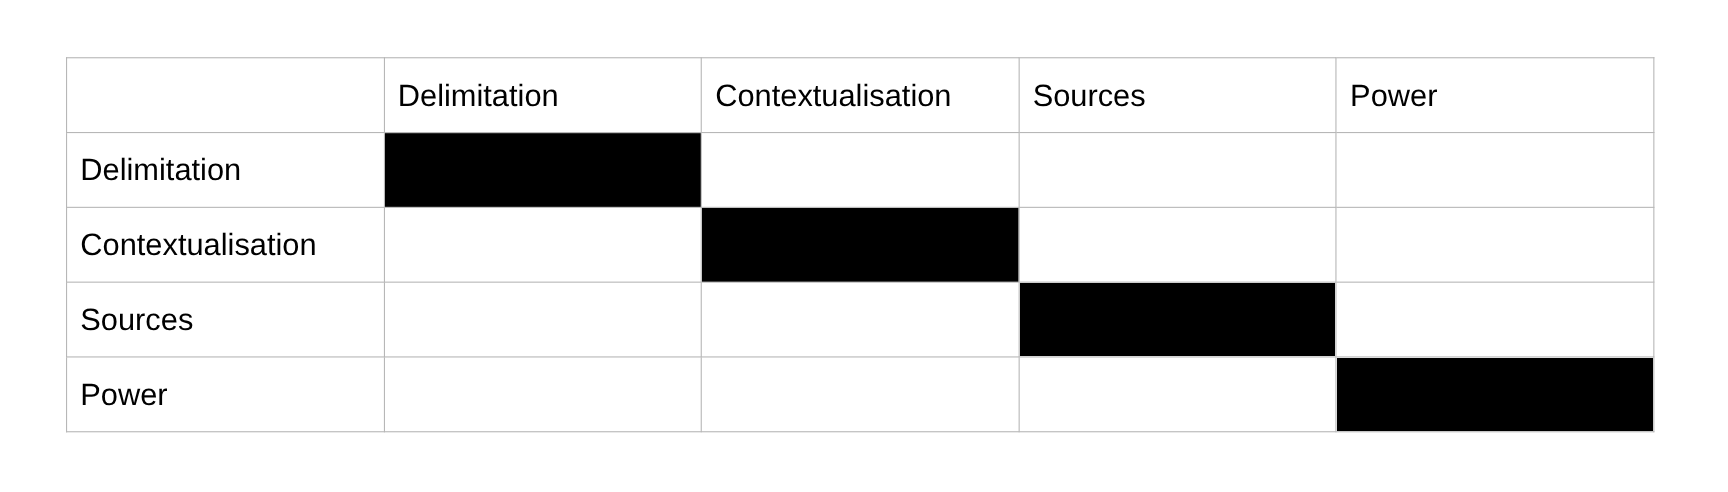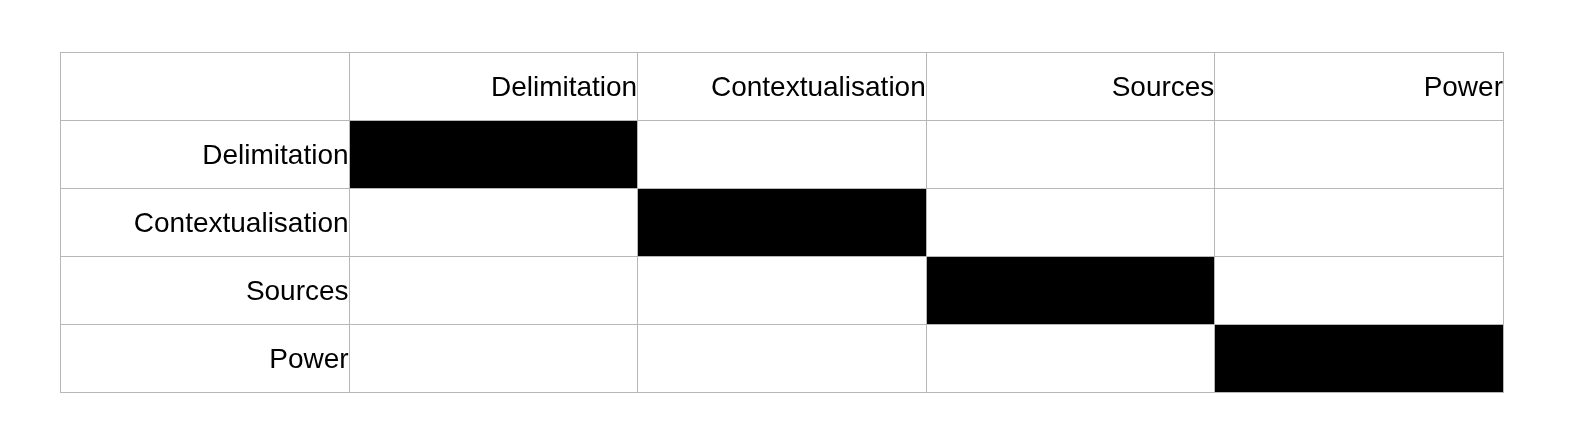--- a/index.html
+++ b/index.html
@@ -30,21 +30,21 @@
     table-layout: fixed;
     border-collapse: collapse;
   }
   table.matrix td, table.matrix th {
     border: 1px solid var(--grid);
     height: 68px;
     padding: 0 0 0 12px;
     font-size: 28px;
     font-weight: 400;
     color: var(--text);
-    text-align: right;
+    text-align: left;
     vertical-align: middle;
     background: var(--bg);
     white-space: nowrap;
     overflow: hidden;
   }
   table.matrix td.filled {
     background: var(--fill);
   }
 </style>
 </head>

